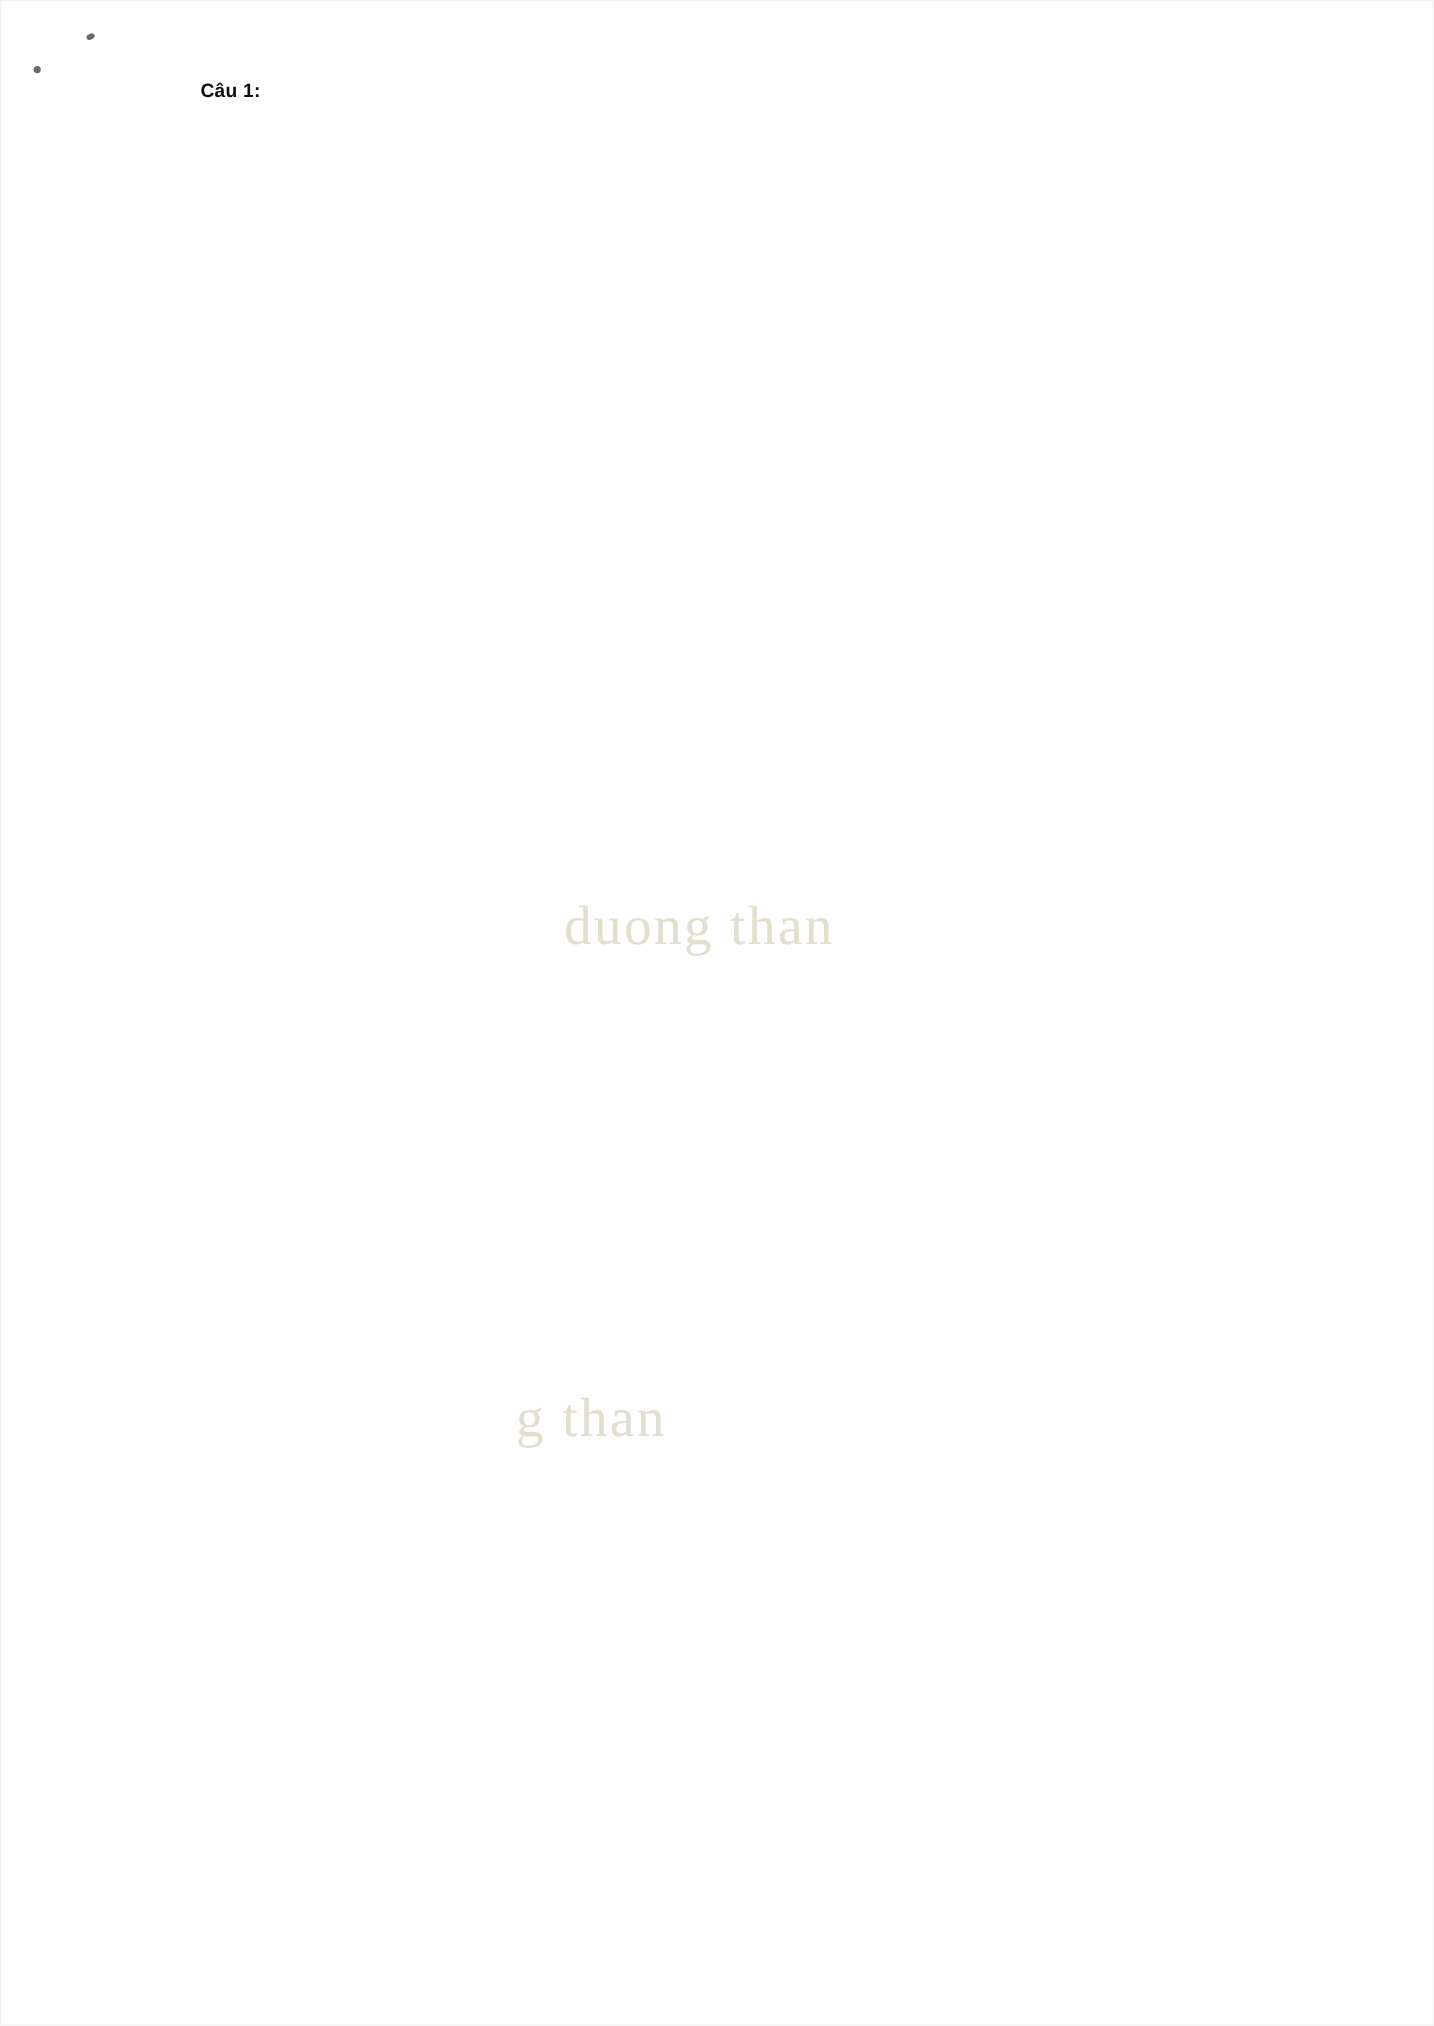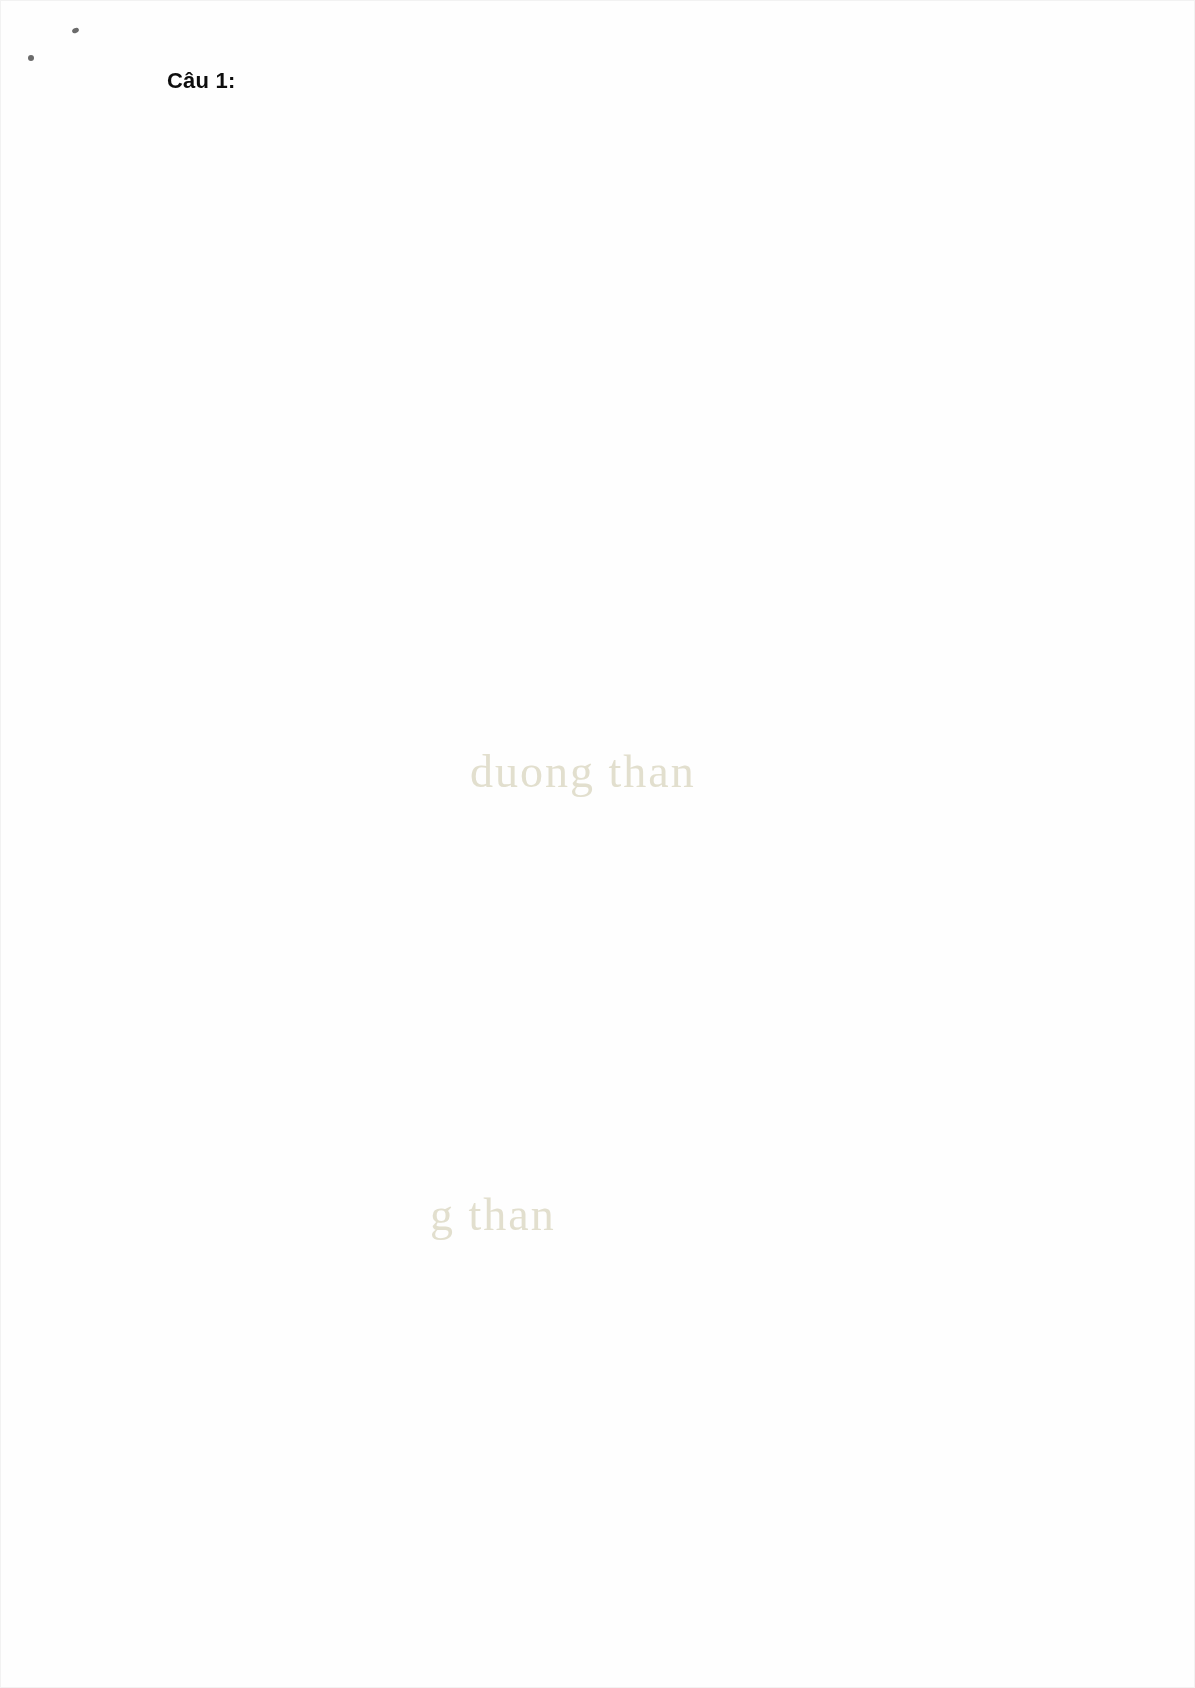--- a/index.html
+++ b/index.html
@@ -20,21 +20,21 @@
     content:"";position:absolute;left:0;top:0;width:100%;height:100%;
     box-shadow:inset 0 0 0 1px #f2f2f2;
     pointer-events:none;
   }
   .speck{position:absolute;background:#6b6b6b;border-radius:50%;}
   .speck.s1{left:72px;top:28px;width:7px;height:5px;transform:rotate(-25deg);}
   .speck.s2{left:28px;top:55px;width:6px;height:6px;}
 
   .title{
     position:absolute;left:167px;top:68px;
-    font-size:22px;font-weight:bold;color:#0d0d0d;
+    font-size:16px;font-weight:bold;color:#0d0d0d;
     letter-spacing:.2px;
   }
 
   .col{
     position:absolute;
     font-size:13.6px;
     line-height:17.2px;
     color:#101010;
     white-space:pre-wrap;
     word-wrap:break-word;
@@ -52,21 +52,21 @@
   .watermark{
     position:absolute;
     font-family:"Liberation Serif", serif;
     color:#e2dfce;
     font-size:46px;
     letter-spacing:2px;
     user-select:none;
     pointer-events:none;
   }
   .wm1{left:470px;top:745px;}
-  .wm2{left:430px;top:1188px;}
+  .wm2{left:430px;top:1155px;}
 </style>
 </head>
 <body>
 
 <div class="page">
 
   <div class="speck s1"></div>
   <div class="speck s2"></div>
 
   <div class="watermark wm1">duong than</div>

